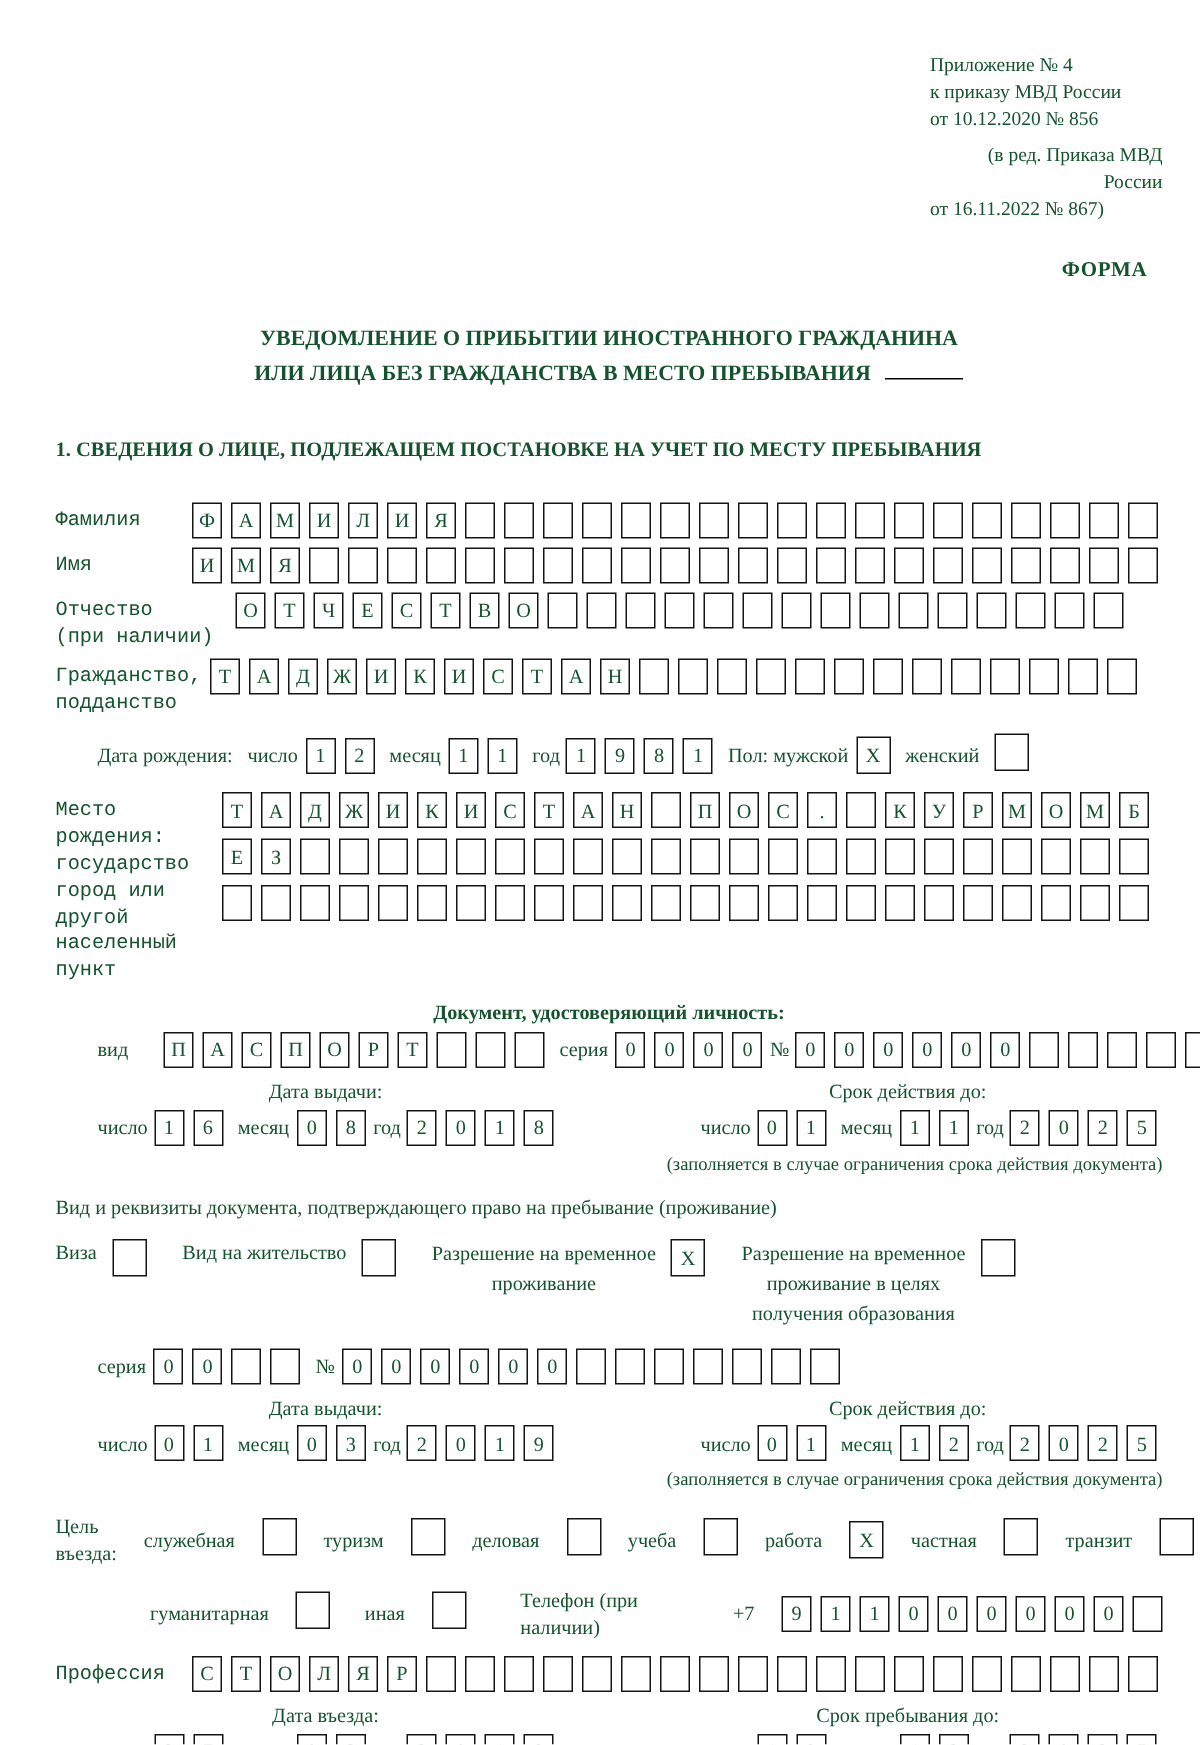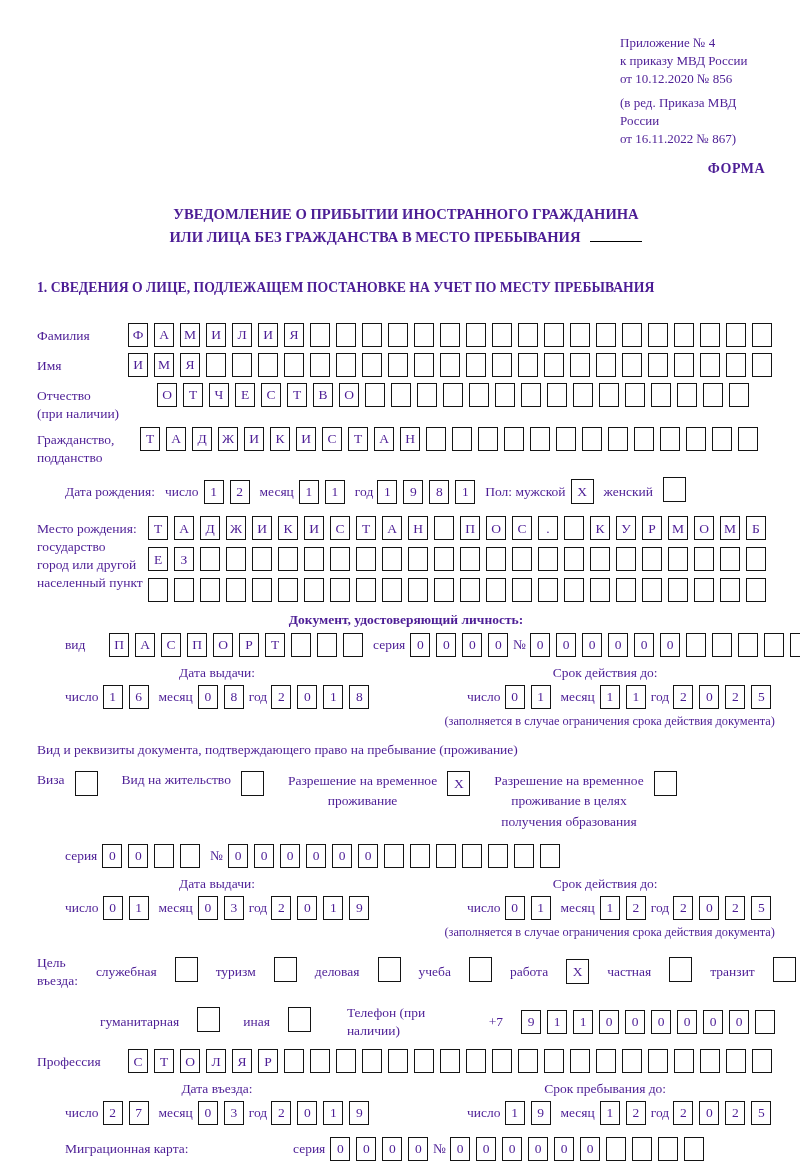--- a/index.html
+++ b/index.html
@@ -1,30 +1,30 @@
 <!DOCTYPE html>
 <html><head>
 <meta charset="utf-8">
 <style>
   html,body{margin:0;padding:0;background:#fff;}
-  .page{width:800px;height:1163px;box-sizing:border-box;background:#fff;color:#4c1d95;
+  .page{width:800px;height:1163px;box-sizing:border-box;background:#fff;color:#14532d;
     font-family:"Liberation Serif","DejaVu Serif",serif;font-size:13.5px;line-height:1.32;
     padding:34px 25px 4px 37px;overflow:hidden;}
   .appendix{margin-left:583px;font-size:13px;line-height:1.4;}
-  .revision{margin-top:5px;}
-  .forma{text-align:right;font-weight:bold;font-size:14px;margin-top:12px;padding-right:10px;letter-spacing:.5px;}
+  .revision{margin-top:5px;text-align:right;}
+  .forma{text-align:right;font-weight:bold;font-size:14px;margin-top:24px;padding-right:10px;letter-spacing:.5px;}
   .title{text-align:center;font-weight:bold;font-size:14.6px;margin-top:24px;line-height:1.6;}
   .blank{display:inline-block;width:52px;border-bottom:1.7px solid #000;height:13px;margin-left:10px;}
   .sec1{font-weight:bold;font-size:13.7px;margin-top:30px;}
   .cells{display:inline-flex;gap:6px;vertical-align:middle;flex:0 0 auto;}
   .cell{box-sizing:border-box;width:20px;height:24px;border:1.6px solid #141414;display:inline-flex;
     align-items:center;justify-content:center;font-size:13.5px;flex:0 0 auto;background:#fff;}
   .cell.cb{width:23px;height:25px;}
   .frow{display:flex;align-items:flex-start;}
-  .lblcol{flex:0 0 auto;padding-top:4px;}
+  .lblcol{flex:0 0 auto;padding-top:4px;font-family:Liberation Mono, monospace;}
   .w91{width:91px;}.w103{width:103px;}.w111{width:111px;}.w120{width:120px;}.w68{width:44px;}
   .mt4{margin-top:4px;}.mt6{margin-top:6px;}.mt8{margin-top:8px;}.mt10{margin-top:10px;}
   .mt12{margin-top:12px;}.mt26{margin-top:26px;}
   .inrow{display:flex;align-items:center;}
   .dl{flex:0 0 auto;margin-left:28px;}
   .gapL{margin-left:10px;}.gapS{margin-left:5px;}.gapXS{margin-left:4px;}
   .center-bold{font-weight:bold;text-align:center;margin-top:9px;}
   .dates{display:flex;margin-top:7px;}
   .dcol{display:flex;flex-direction:column;}
   .dhead{align-self:center;margin-bottom:3px;font-family:Liberation Serif, serif;}

